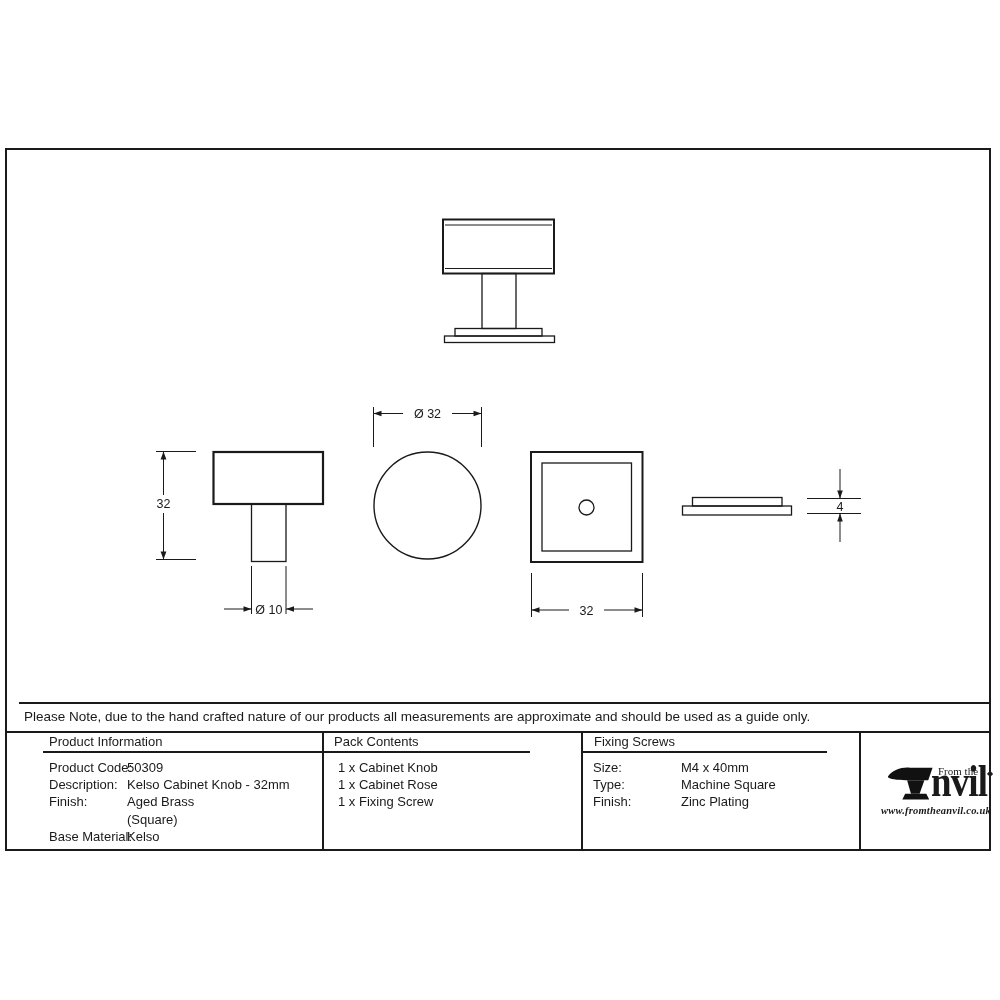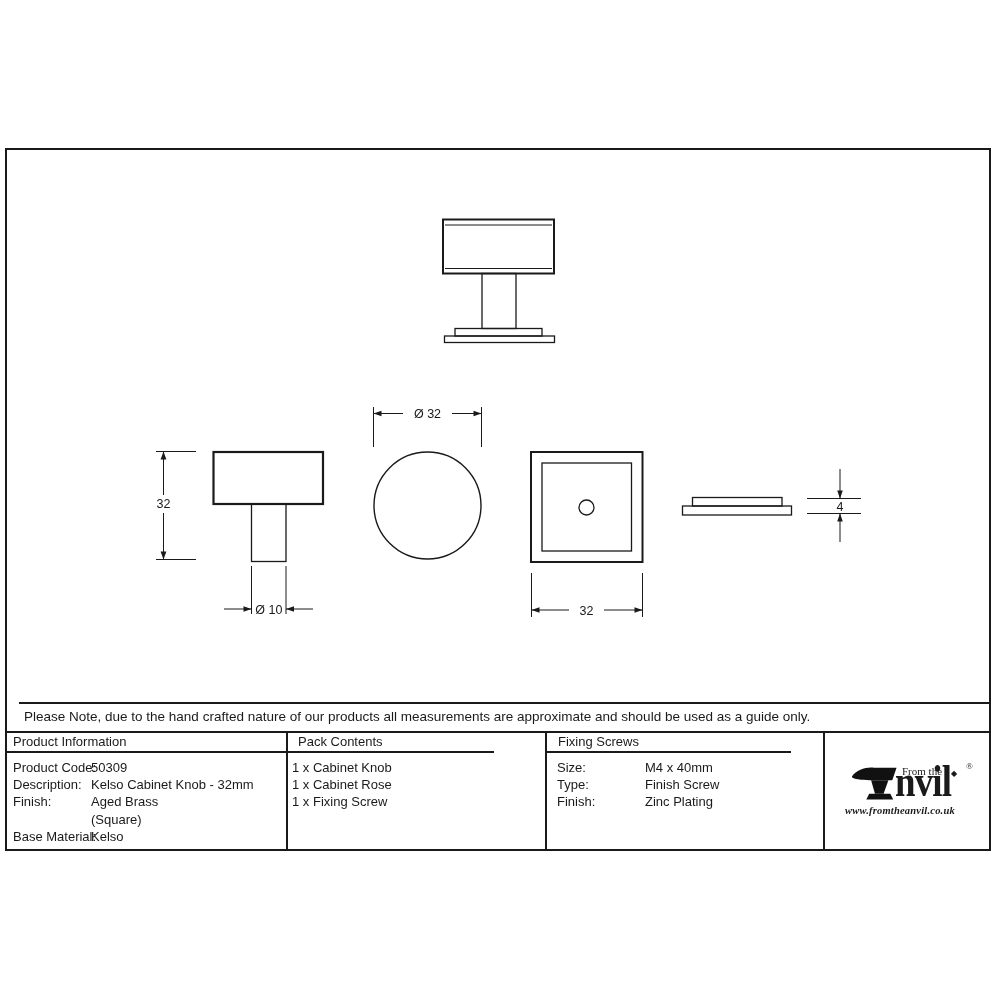--- a/index.html
+++ b/index.html
@@ -3,35 +3,35 @@
 <meta charset="utf-8">
 <style>
   html,body{margin:0;padding:0;background:#ffffff;}
   body{width:1000px;height:1000px;position:relative;font-family:"Liberation Sans",sans-serif;color:#1a1a1a;}
   .sheet{position:absolute;left:5px;top:148px;width:986px;height:703px;border:2px solid #1a1a1a;box-sizing:border-box;background:#fff;}
   .drawing-svg{position:absolute;left:0;top:0;width:982px;height:552px;}
   .drawing-svg text{font-family:"Liberation Sans",sans-serif;font-size:12.5px;fill:#1a1a1a;text-anchor:middle;}
   .note-row{position:absolute;left:12px;right:0;top:552px;height:29px;border-top:2px solid #1a1a1a;box-sizing:border-box;
             font-size:13.5px;line-height:26px;padding-left:5px;white-space:nowrap;}
   .spec-table{position:absolute;left:0;right:0;top:581px;bottom:0;border-top:2px solid #1a1a1a;box-sizing:border-box;}
-  .col{position:absolute;top:0;bottom:0;box-sizing:border-box;}
+  .col{position:absolute;top:0;bottom:0;box-sizing:border-box;margin-left:36px;}
   .col-product{left:0;width:279px;}
   .col-pack{left:279px;width:208px;border-left:2px solid #1a1a1a;}
   .col-fix{left:538px;width:246px;border-left:2px solid #1a1a1a;}
   .col-logo{left:816px;right:0;border-left:2px solid #1a1a1a;}
   .col-header{height:20px;border-bottom:2px solid #1a1a1a;box-sizing:border-box;font-size:13px;line-height:18px;}
   .col-product .col-header{padding-left:6px;}
   .col-pack .col-header{padding-left:10px;}
   .col-fix .col-header{padding-left:11px;}
   .col-body{padding-top:6px;}
   .kv,.pack-item{height:17.2px;line-height:17.2px;font-size:13px;white-space:nowrap;}
   .k{display:inline-block;vertical-align:top;}
   .col-product .k{width:78px;margin-left:6px;}
   .col-fix .k{width:88px;margin-left:10px;}
-  .pack-item{padding-left:4px;}
+  .pack-item{padding-left:14px;}
   
   .anvil-logo{position:absolute;left:0;top:0;right:0;bottom:0;}
   .anvil-glyph{position:absolute;left:25px;top:30px;width:48px;height:46px;}
   .brand-rest{position:absolute;left:70px;top:26px;font-family:"Liberation Serif",serif;font-weight:bold;font-size:45px;
               line-height:44px;transform:scaleX(0.82);transform-origin:left top;letter-spacing:-1px;}
   .brand-tagline{position:absolute;left:77px;top:32px;font-family:"Liberation Serif",serif;font-size:11px;white-space:nowrap;}
   .brand-dot{position:absolute;left:126px;top:36px;font-size:8px;}
   .brand-reg{position:absolute;left:141px;top:28px;font-size:9px;font-family:"Liberation Serif",serif;}
   .brand-url{position:absolute;left:20px;top:72px;font-family:"Liberation Serif",serif;font-style:italic;font-weight:bold;
              font-size:10.5px;white-space:nowrap;letter-spacing:0.2px;}
@@ -156,21 +156,21 @@
       </div>
     </div>
 
     <div class="col col-fix">
       <div class="col-header">Fixing Screws</div>
       <div class="col-body">
         <div class="kv">
           <span class="k">Size:</span><span class="v">M4 x 40mm</span>
         </div>
         <div class="kv">
-          <span class="k">Type:</span><span class="v">Finish Screw</span>
+          <span class="k">Type:</span><span class="v">Machine Square</span>
         </div>
         <div class="kv">
           <span class="k">Finish:</span><span class="v">Zinc Plating</span>
         </div>
       </div>
     </div>
 
     <div class="col col-logo">
       <div class="anvil-logo">
         <svg class="anvil-glyph" viewBox="0 0 100 92" xmlns="http://www.w3.org/2000/svg">

